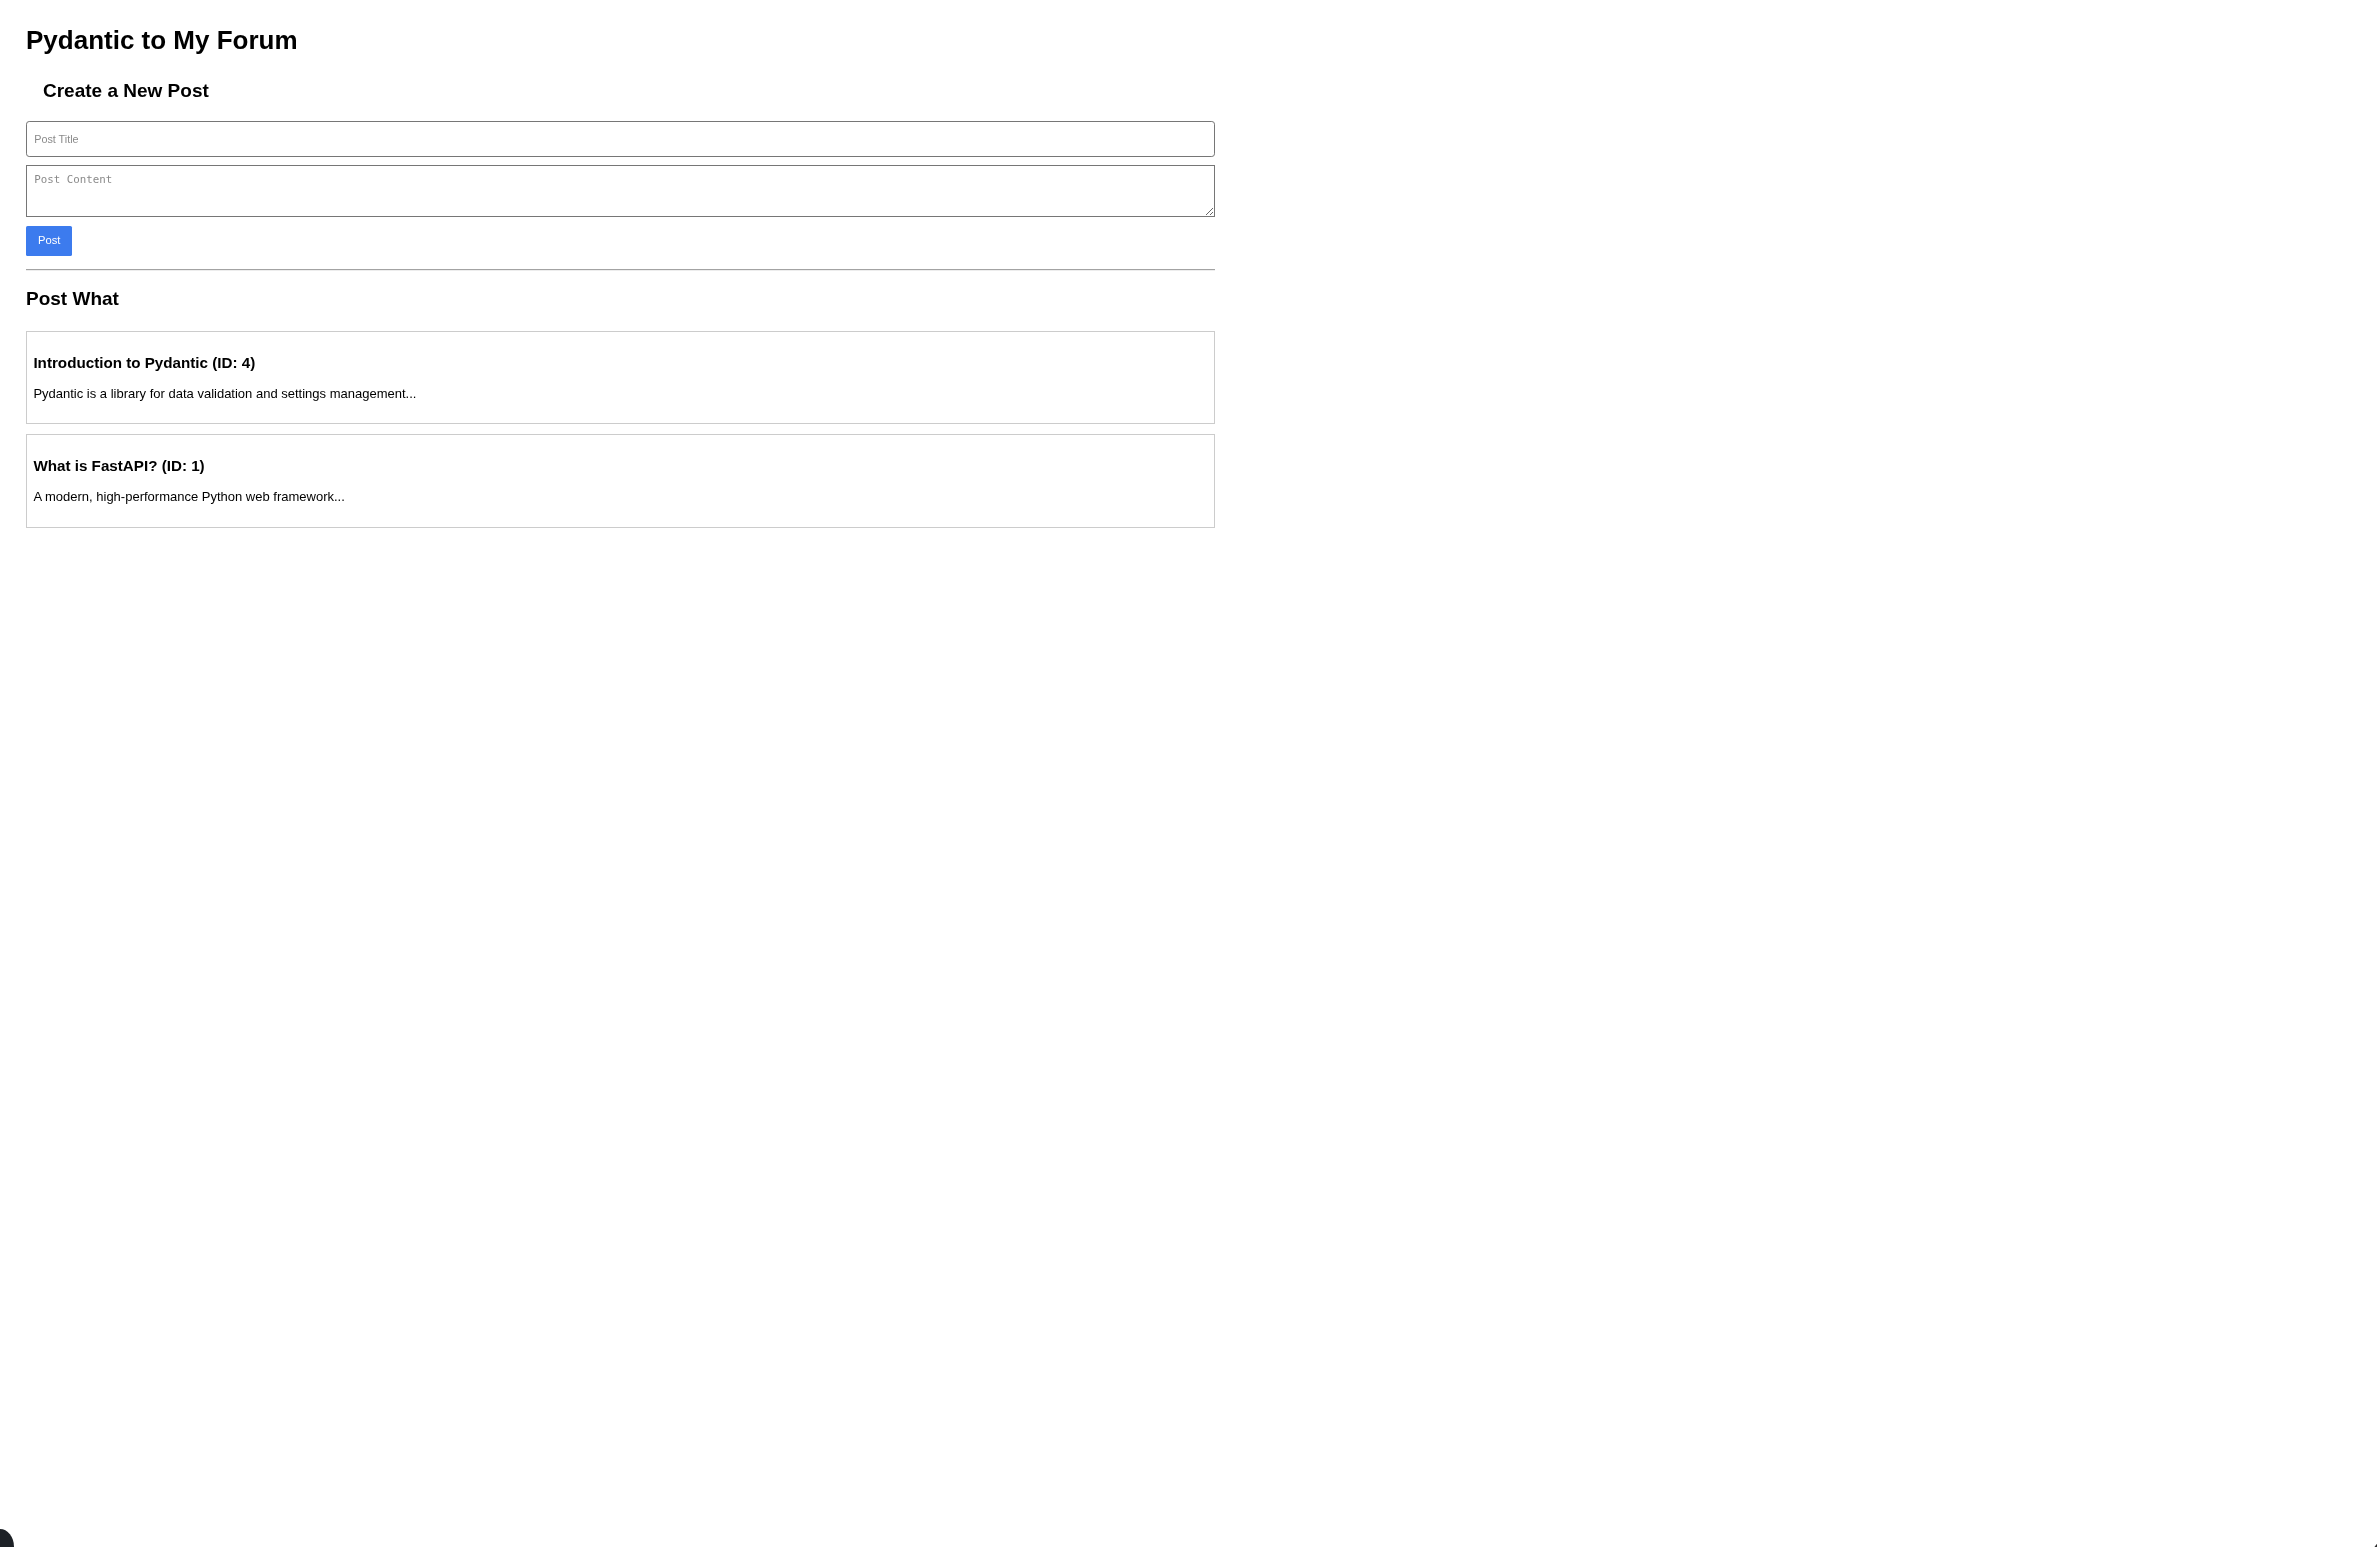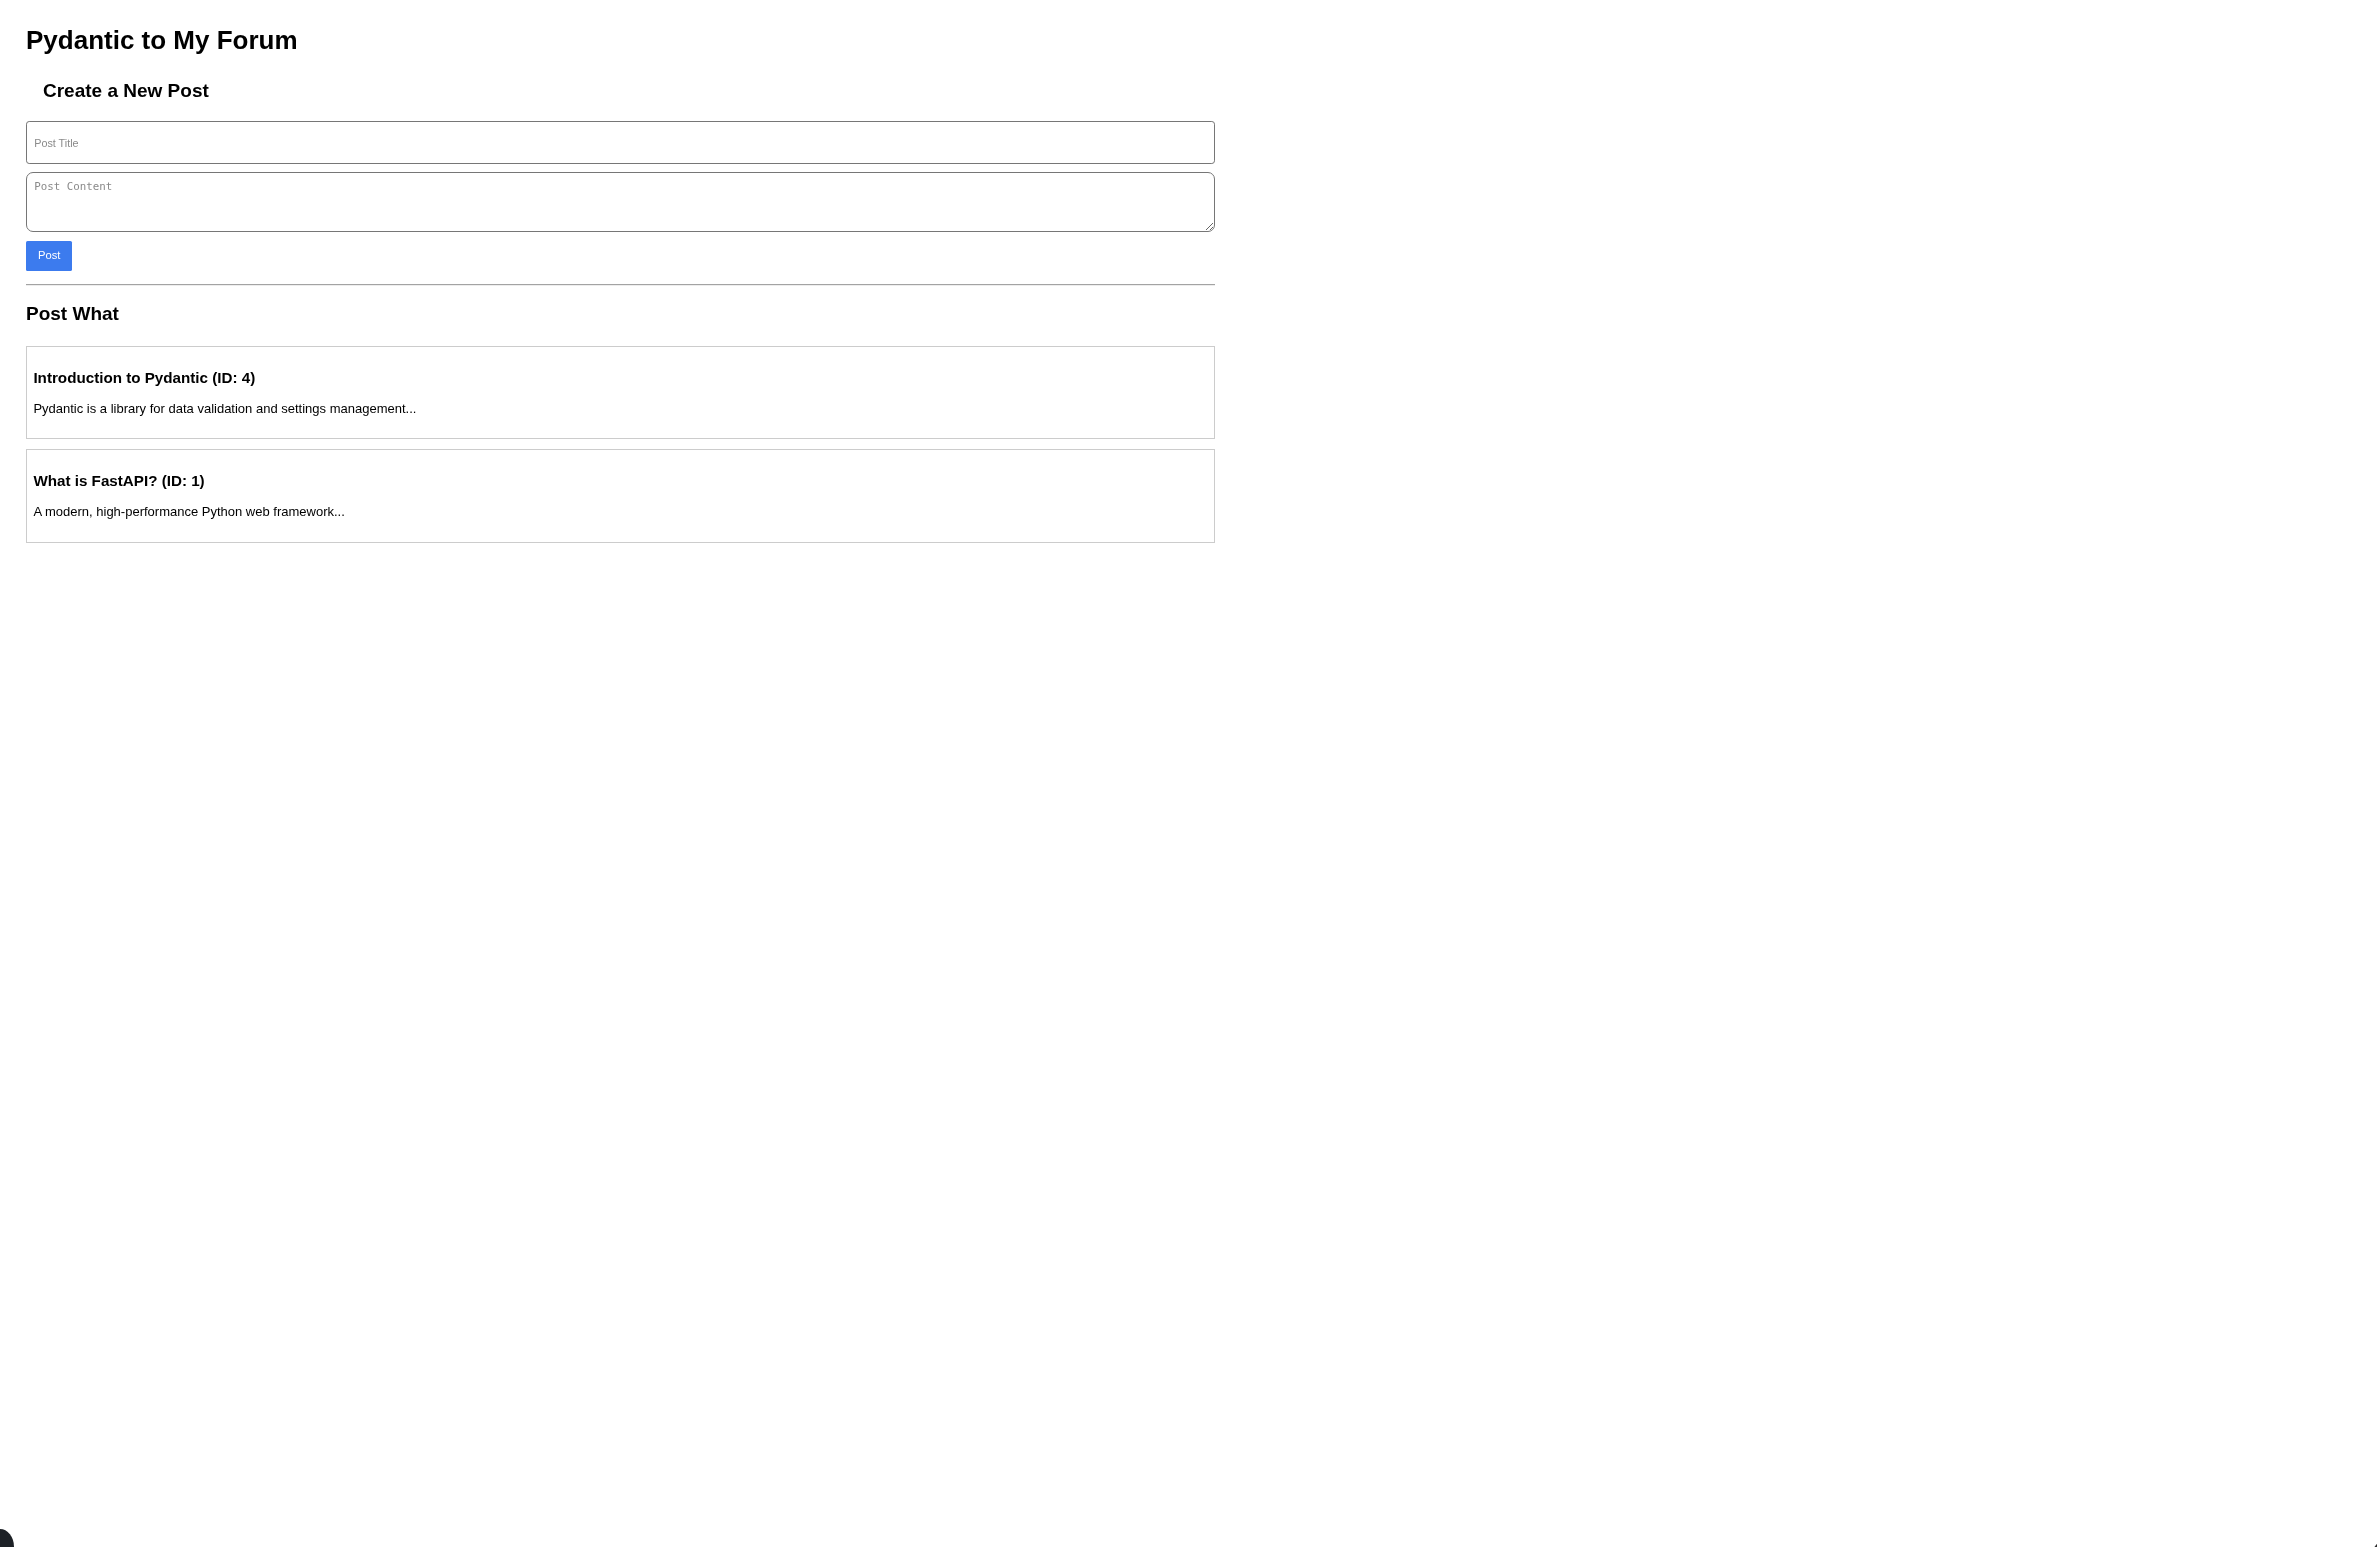--- a/index.html
+++ b/index.html
@@ -24,41 +24,41 @@
     font-size: 19px;
     line-height: 22.4px;
     font-weight: 700;
   }
   h2.create-heading { margin: 24px 0 19px 17px; }
   h2.list-heading  { margin: 17.6px 0 20px 0; }
 
   input.post-title {
     display: block;
     width: 100%;
-    height: 43px;
+    height: 36px;
     padding: 6.4px 7.2px;
     font-family: "Liberation Sans", sans-serif;
     font-size: 10.8px;
     color: #000;
     border: 0.8px solid #767676;
     border-radius: 3.2px;
     background: #fff;
     margin: 0 0 8px 0;
     outline: none;
   }
   textarea.post-content {
     display: block;
     width: 100%;
-    height: 60px;
+    height: 52px;
     padding: 6.4px 7.2px;
     font-family: "DejaVu Sans Mono", "Liberation Mono", monospace;
     font-size: 10.8px;
     color: #000;
     border: 0.8px solid #767676;
-    border-radius: 7px;
+    border-radius: 0;
     background: #fff;
     margin: 0 0 8.8px 0;
     resize: both;
     outline: none;
   }
   input.post-title::placeholder { color: #8a8a8a; opacity: 1; }
   textarea.post-content::placeholder { color: #8a8a8a; opacity: 1; }
 
   button.post-btn {
     display: block;

